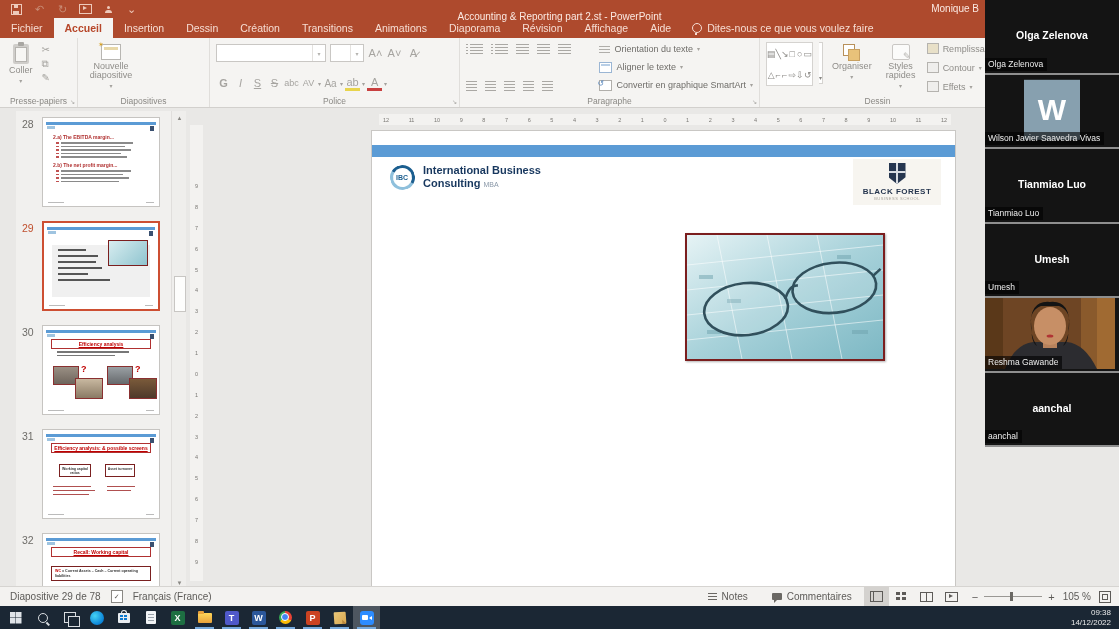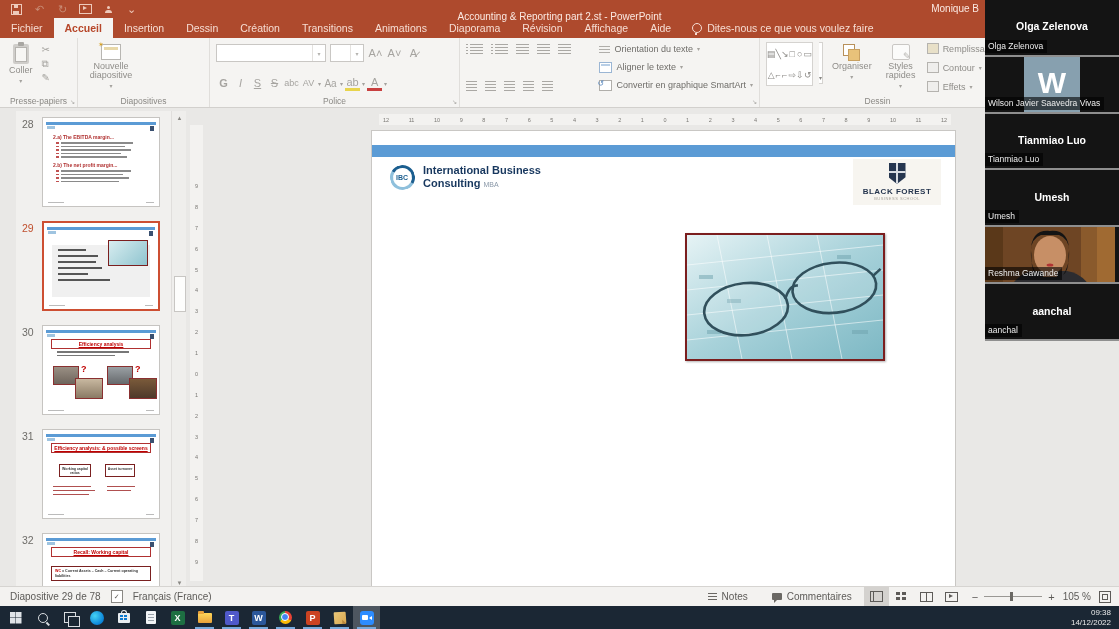--- a/index.html
+++ b/index.html
@@ -209,21 +209,21 @@
   .icon-explorer .g{width:14px;height:10px;background:linear-gradient(#ffd659,#e9a23b);border-radius:1px;}
   .icon-explorer .g:before{content:"";position:absolute;left:0;top:-2px;width:6px;height:3px;background:#e9a23b;border-radius:1px 1px 0 0;}
   .icon-chrome .g{width:13px;height:13px;border-radius:50%;background:conic-gradient(#ea4335 0 33%,#fbbc05 33% 66%,#34a853 66% 100%);}
   .icon-chrome .g:after{content:"";position:absolute;left:3.5px;top:3.5px;width:6px;height:6px;border-radius:50%;background:#4285f4;border:1.5px solid #fff;box-sizing:content-box;margin:-1.5px;}
   .icon-sticky .g{width:12px;height:12px;background:linear-gradient(135deg,#e9c77a,#d9a84f);border-radius:1px;transform:rotate(-4deg);}
   .icon-sticky .g:after{content:"";position:absolute;right:0;bottom:0;border-left:4px solid #b9863a;border-top:4px solid transparent;}
   .icon-zoom .g{width:14px;height:14px;border-radius:3px;background:#2d8cff;}
   .icon-zoom .g:before{content:"";position:absolute;left:2.5px;top:4.5px;width:6px;height:5px;background:#fff;border-radius:1px;}
   .icon-zoom .g:after{content:"";position:absolute;right:2px;top:5px;border-right:3px solid #fff;border-top:2.5px solid transparent;border-bottom:2.5px solid transparent;}
   
-  .vpanel{position:absolute;left:985px;top:0;width:134px;height:341px;background:#bef264;z-index:10;display:flex;flex-direction:column;}
+  .vpanel{position:absolute;left:985px;top:0;width:134px;height:447px;background:#bef264;z-index:10;display:flex;flex-direction:column;}
   .vtile{flex:1;position:relative;background:#141414;border-bottom:2px solid #8f8f8f;overflow:hidden;}
   .vtile:last-child{border-bottom:2px solid #8f8f8f;}
   .vname-center{position:absolute;left:0;right:0;top:50%;transform:translateY(-60%);text-align:center;color:#fff;font-size:10.5px;font-weight:bold;display:none;white-space:nowrap;}
   .vlabel{position:absolute;left:0;bottom:2px;background:rgba(0,0,0,0.6);color:#ececec;font-size:8.5px;padding:1px 4px 2px 3px;max-width:128px;white-space:nowrap;overflow:hidden;}
   .vavatar{position:absolute;left:50%;top:50%;transform:translate(-50%,-52%);width:56px;height:60px;background:#87a0af;display:none;align-items:center;justify-content:center;color:#fff;font-size:30px;font-weight:bold;}
   .vphoto{position:absolute;inset:0;display:none;}
   .type-name .vname-center{display:block;}
   .type-avatar .vavatar{display:flex;}
   .type-photo .vphoto{display:block;}
 </style>
@@ -366,20 +366,21 @@
             <span class="mini-lay"></span>
             <span>Aligner le texte</span>
             <span class="caret">▾</span>
           </div>
         <div class="menurow">
             <span class="mini-reset"></span>
             <span>Convertir en graphique SmartArt</span>
             <span class="caret">▾</span>
           </div>
       </div>
+      <div class="glabel">Paragraphe</div>
       <div class="launcher">↘</div>
     </div>
 
     <div class="rgroup" style="width:235px;border-right:none;">
       <div class="shapebox">
         <span>▤</span>
         <span>╲</span>
         <span>↘</span>
         <span>□</span>
         <span>○</span>

